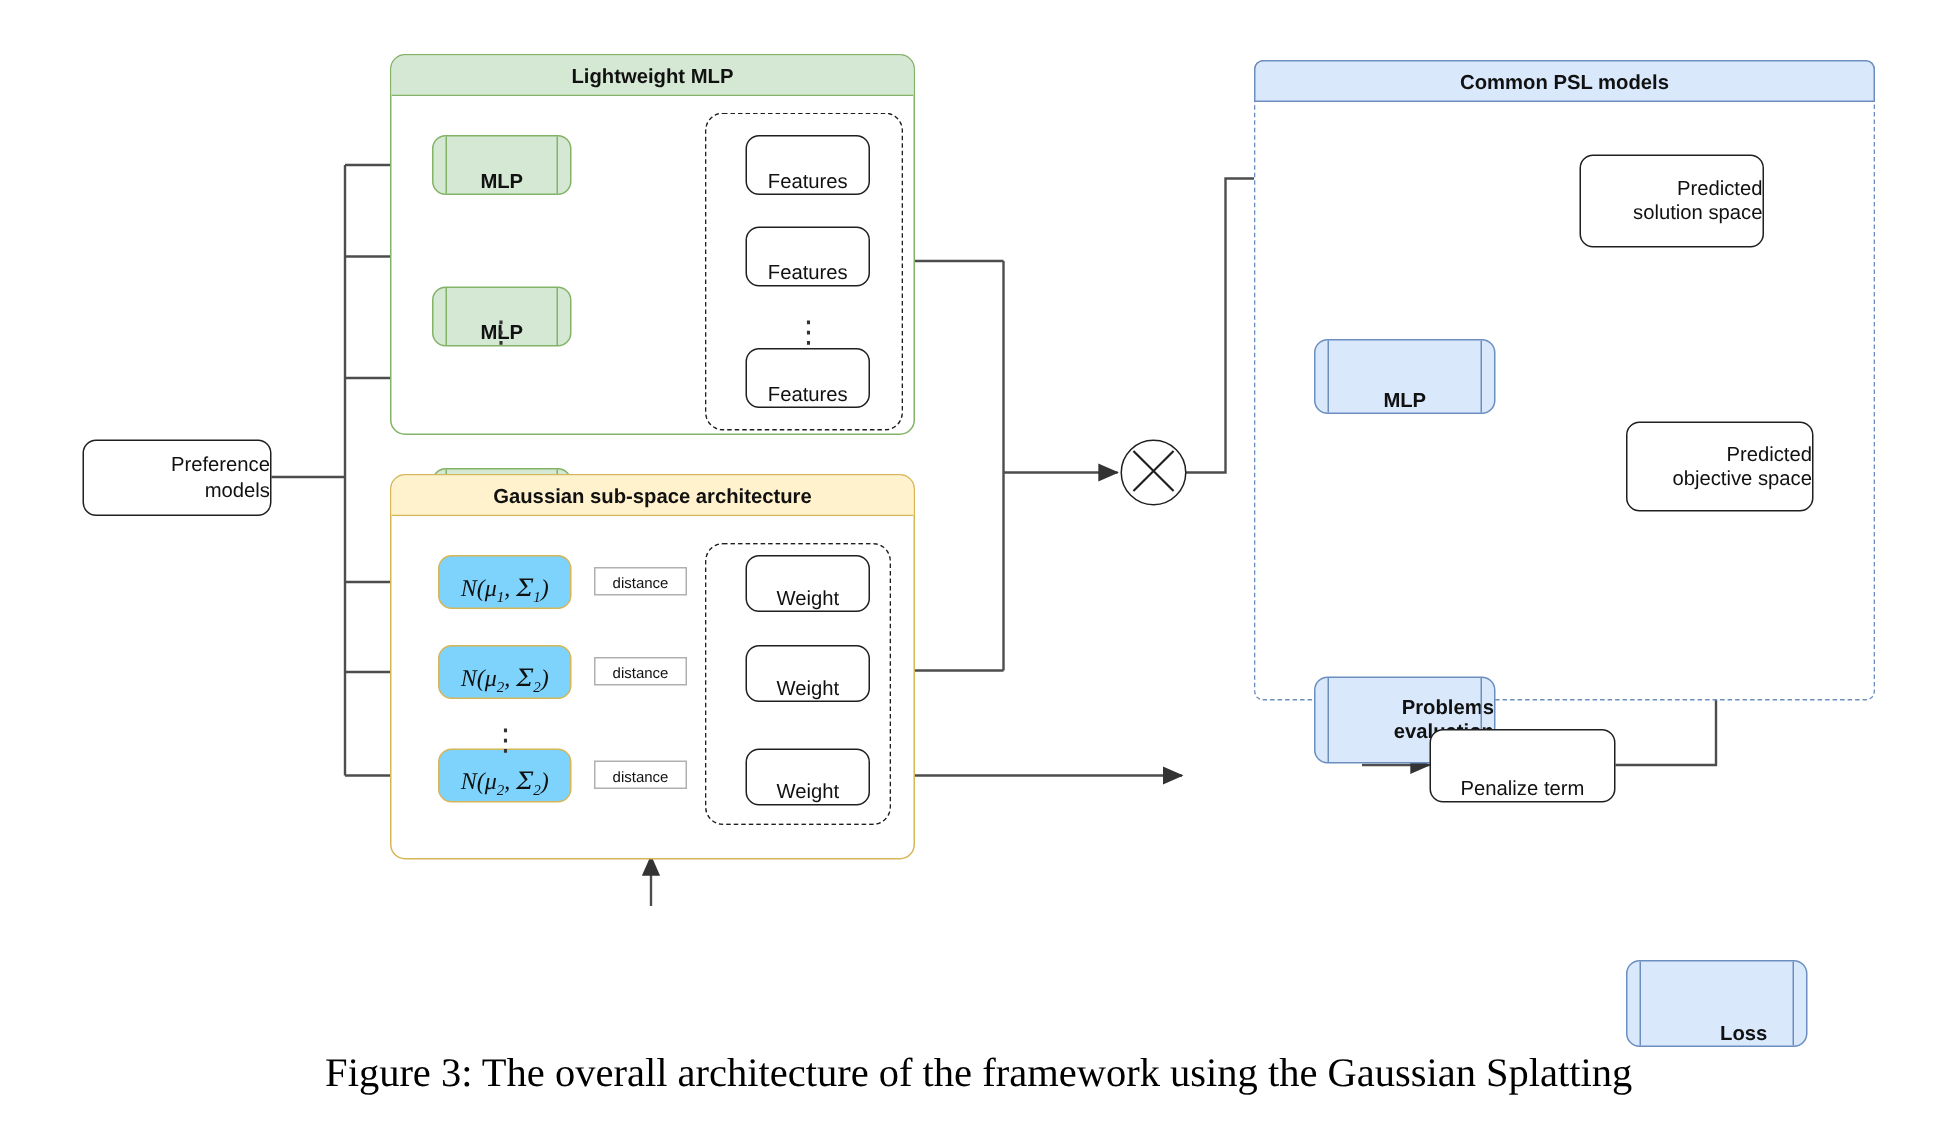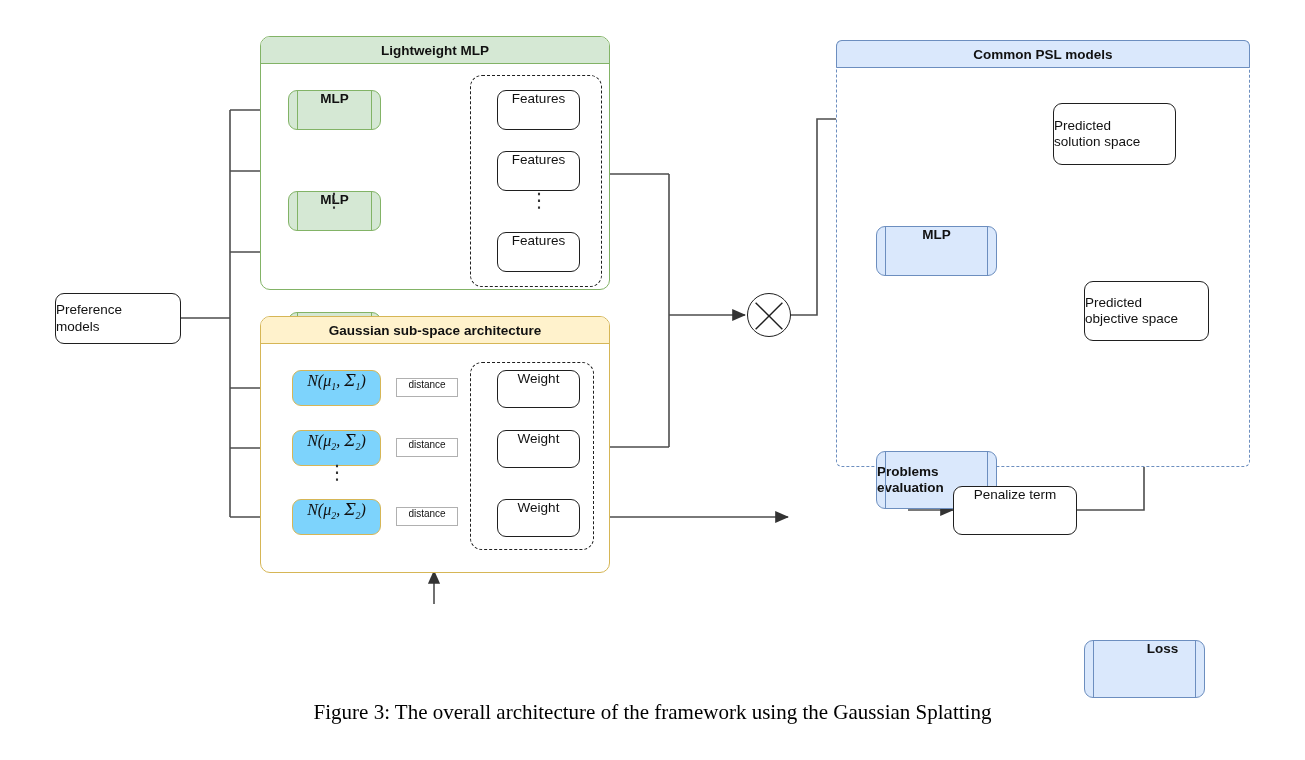--- a/index.html
+++ b/index.html
@@ -1,20 +1,20 @@
 <!DOCTYPE html>
 <html><head>
 <meta charset="utf-8">
 <style>
   html,body{margin:0;padding:0;background:#ffffff;}
   body{width:1305px;height:760px;font-family:"Liberation Sans",sans-serif;position:relative;overflow:hidden;}
   #canvas{position:absolute;left:0;top:0;width:1305px;height:760px;}
   svg#wires{position:absolute;left:0;top:0;width:1305px;height:760px;pointer-events:none;}
 
-  .node{position:absolute;box-sizing:border-box;display:flex;align-items:flex-start;
+  .node{position:absolute;box-sizing:border-box;display:flex;align-items:flex-end;
         justify-content:center;text-align:center;line-height:1.2;}
 
   
   .group{border-radius:10px;border:1px solid #82b366;background:#ffffff;}
   .group .ghead{position:absolute;left:0;top:0;right:0;height:26px;border-radius:9px 9px 0 0;
         display:flex;align-items:center;justify-content:center;font-weight:bold;font-size:13.5px;color:#111;}
   .g-green{border-color:#82b366;}
   .g-green .ghead{background:#d5e8d4;border-bottom:1px solid #82b366;}
   .g-yellow{border-color:#d6b656;}
   .g-yellow .ghead{background:#fff2cc;border-bottom:1px solid #d6b656;}
@@ -46,21 +46,21 @@
   
   .chip{border:1px solid #b0b0b0;background:#ffffff;font-size:10px;color:#111;}
 
   
   .vdots{font-size:20px;color:#333;letter-spacing:0;line-height:4px;}
 
   
   .mulop{border:1.5px solid #1f1f1f;border-radius:50%;background:#fff;}
 
   .caption{position:absolute;left:0;right:0;text-align:center;
-           font-family:"Liberation Serif",serif;font-size:21px;color:#000;}
+           font-family:"Liberation Serif",serif;font-size:27px;color:#000;}
 </style>
 </head>
 <body>
 
 <div id="canvas">
 
   <svg id="wires" viewBox="0 0 1305 760">
     <defs>
       <marker id="ah" markerWidth="9" markerHeight="9" refX="8" refY="4.5" orient="auto">
         <path d="M0,0.7 L8.6,4.5 L0,8.3 z" fill="#333"></path>

